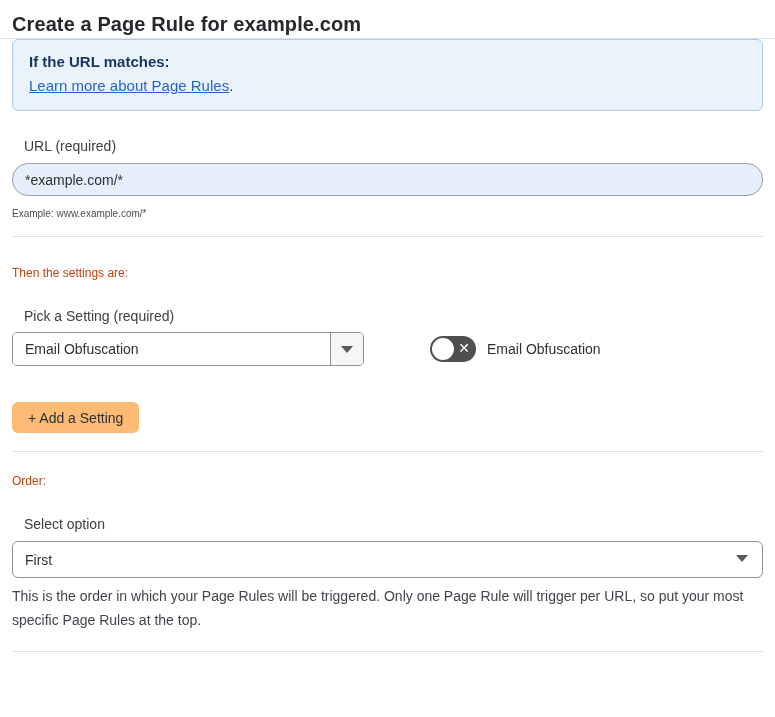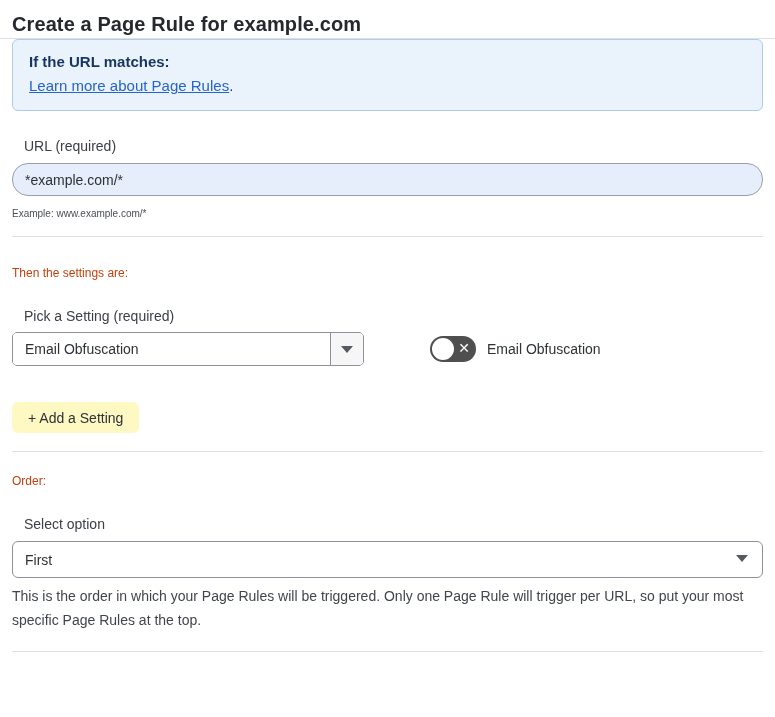--- a/index.html
+++ b/index.html
@@ -109,21 +109,21 @@
   .toggle-label { margin-left: 11px; font-size: 14px; color: #2e3235; }
 
   
   .btn {
     display: inline-flex; align-items: center; justify-content: center;
     height: 31px; padding: 0 16px;
     border: none; border-radius: 6px;
     font-family: "Liberation Sans", sans-serif;
     font-size: 14px; cursor: pointer;
   }
-  .btn-gray { background: #fef9c3; color: #2e3235; }
+  .btn-gray { background: #fdba74; color: #2e3235; }
 
   .add-setting-wrap { margin-top: 36px; }
   .hr-settings { margin-top: 18px; }
 
   
   .order-section { margin-top: 19px; }
   .select-label { margin-top: 24px; }
   .select-box {
     position: relative;
     display: flex; align-items: center;

